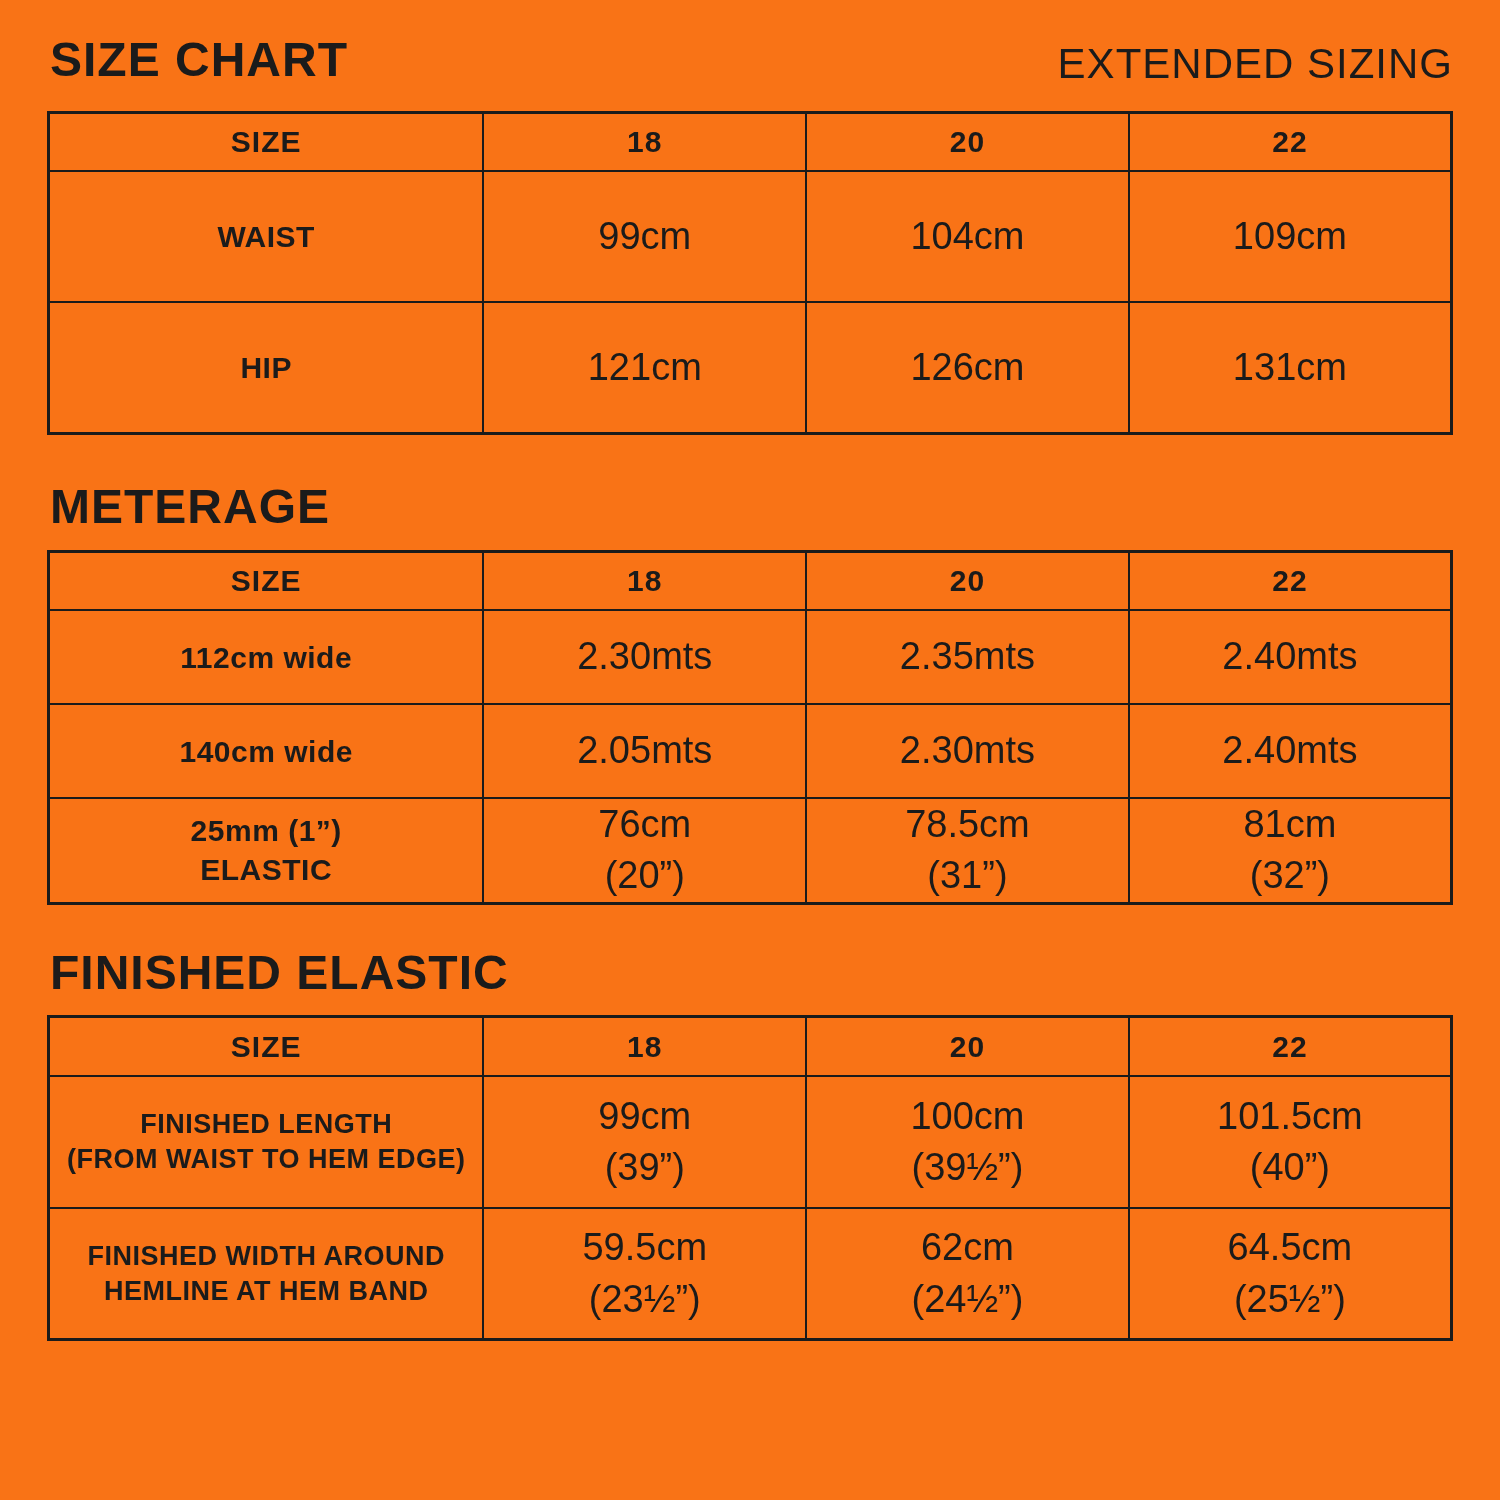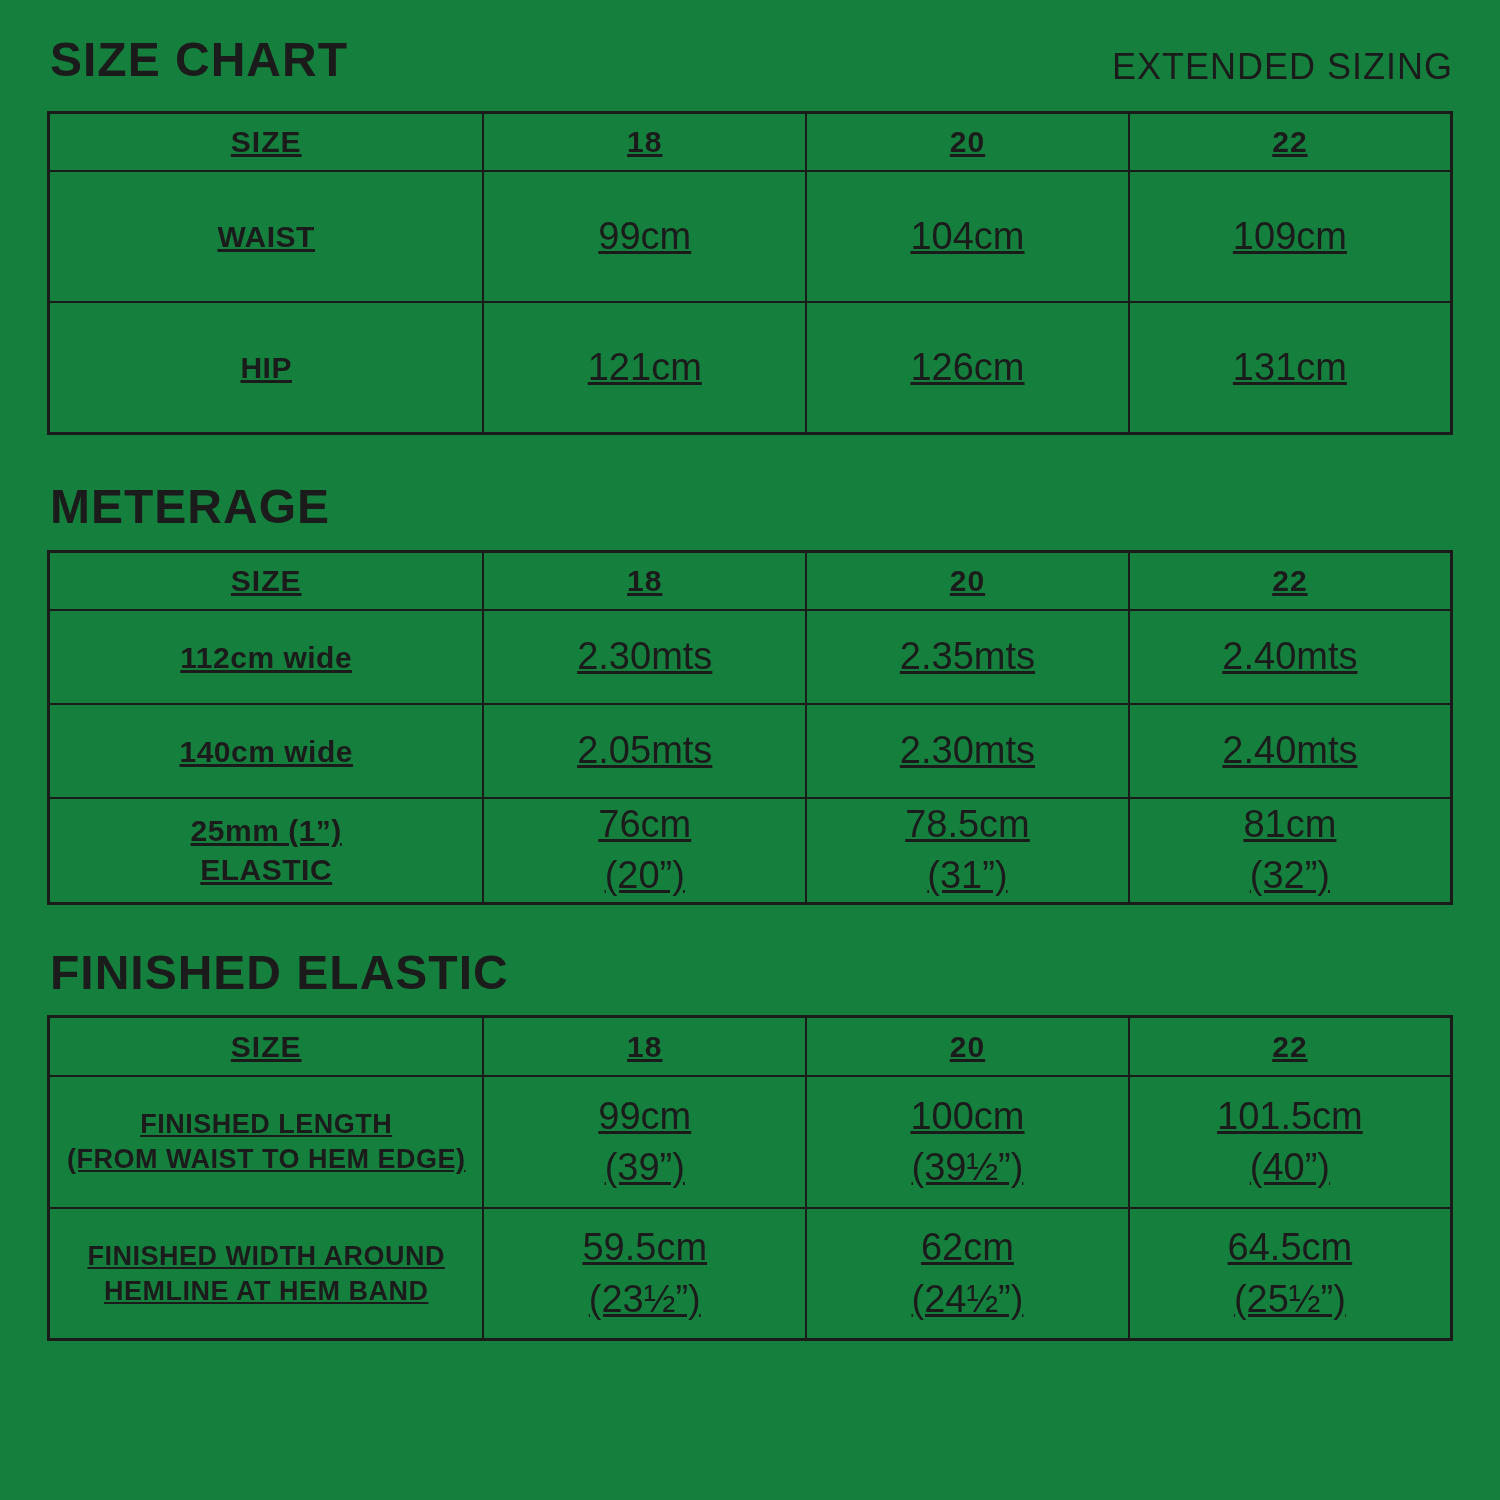--- a/index.html
+++ b/index.html
@@ -10,59 +10,58 @@
     width: 1500px;
     height: 1500px;
     font-family: "Liberation Sans", sans-serif;
     color: #1b1b1b;
     -webkit-font-smoothing: antialiased;
   }
   .page {
     width: 1500px;
     height: 1500px;
     padding: 34px 47px 0 47px;
-    background: #15803d;
+    background: #f97316;
     overflow: hidden;
   }
   .head-row {
     display: flex;
     justify-content: space-between;
     align-items: flex-end;
     margin: 0 0 24px 0;
   }
   .section-title {
     font-size: 48px;
     font-weight: 700;
     letter-spacing: 1px;
     line-height: 1.1;
     margin: 0;
     padding-left: 3px;
   }
   .right-label {
-    font-size: 36px;
+    font-size: 42px;
     font-weight: 400;
     letter-spacing: 1px;
     line-height: 1.1;
   }
   .mid-title { margin: 46px 0 16px 0; }
   .bot-title { margin: 42px 0 16px 0; }
 
   table.sizes {
     width: 100%;
     border-collapse: collapse;
     table-layout: fixed;
     border: 3px solid #1b1b1b;
   }
   table.sizes td {
     border: 2px solid #1b1b1b;
     text-align: center;
     vertical-align: middle;
     padding: 0 6px;
     white-space: pre-line;
-    text-decoration: underline;
   }
   col.c-label { width: 31%; }
   col.c-size  { width: 23%; }
 
   tr.hrow { height: 59px; }
   tr.hrow td { font-size: 30px; font-weight: 700; letter-spacing: 1px; }
 
   .t1 tr.brow { height: 131px; }
   .t2 tr.brow { height: 94px; }
   .t3 tr.brow { height: 132px; }

